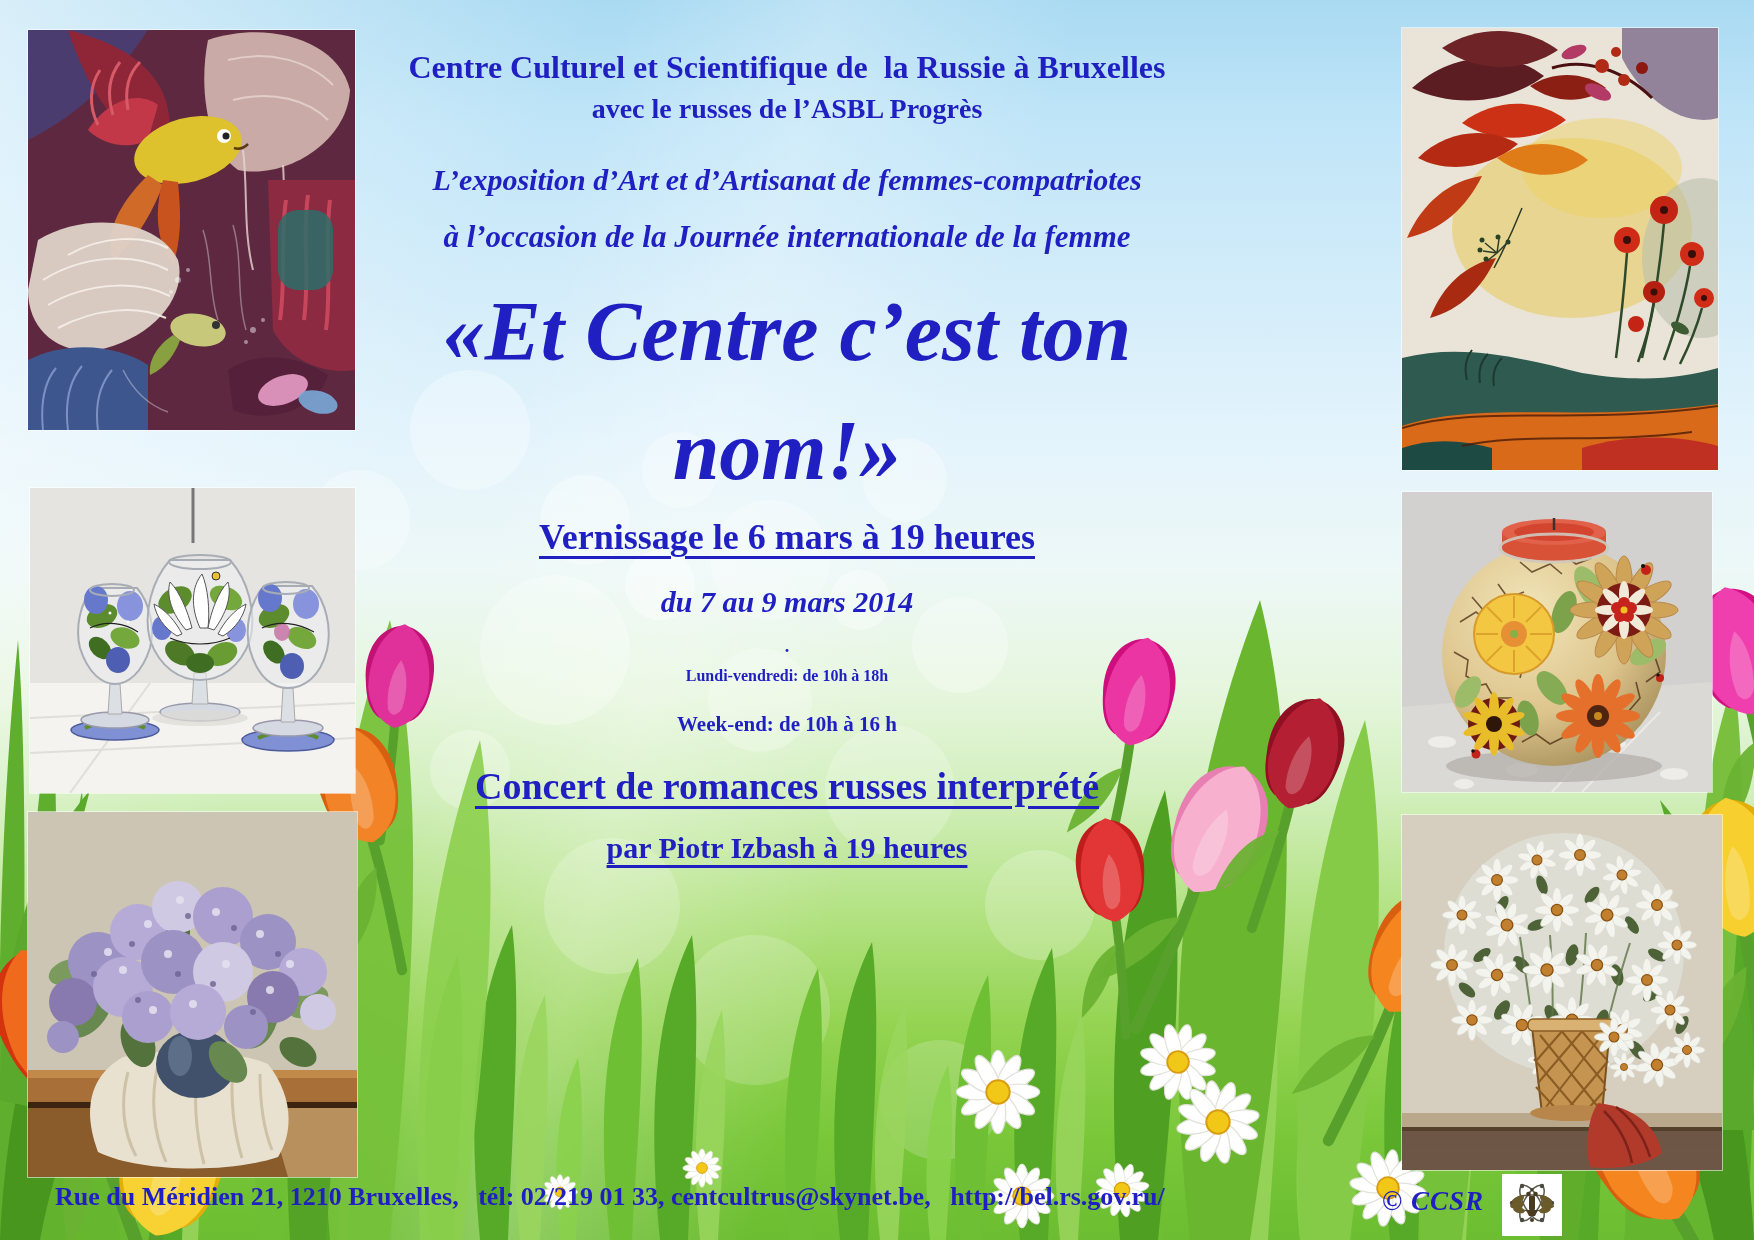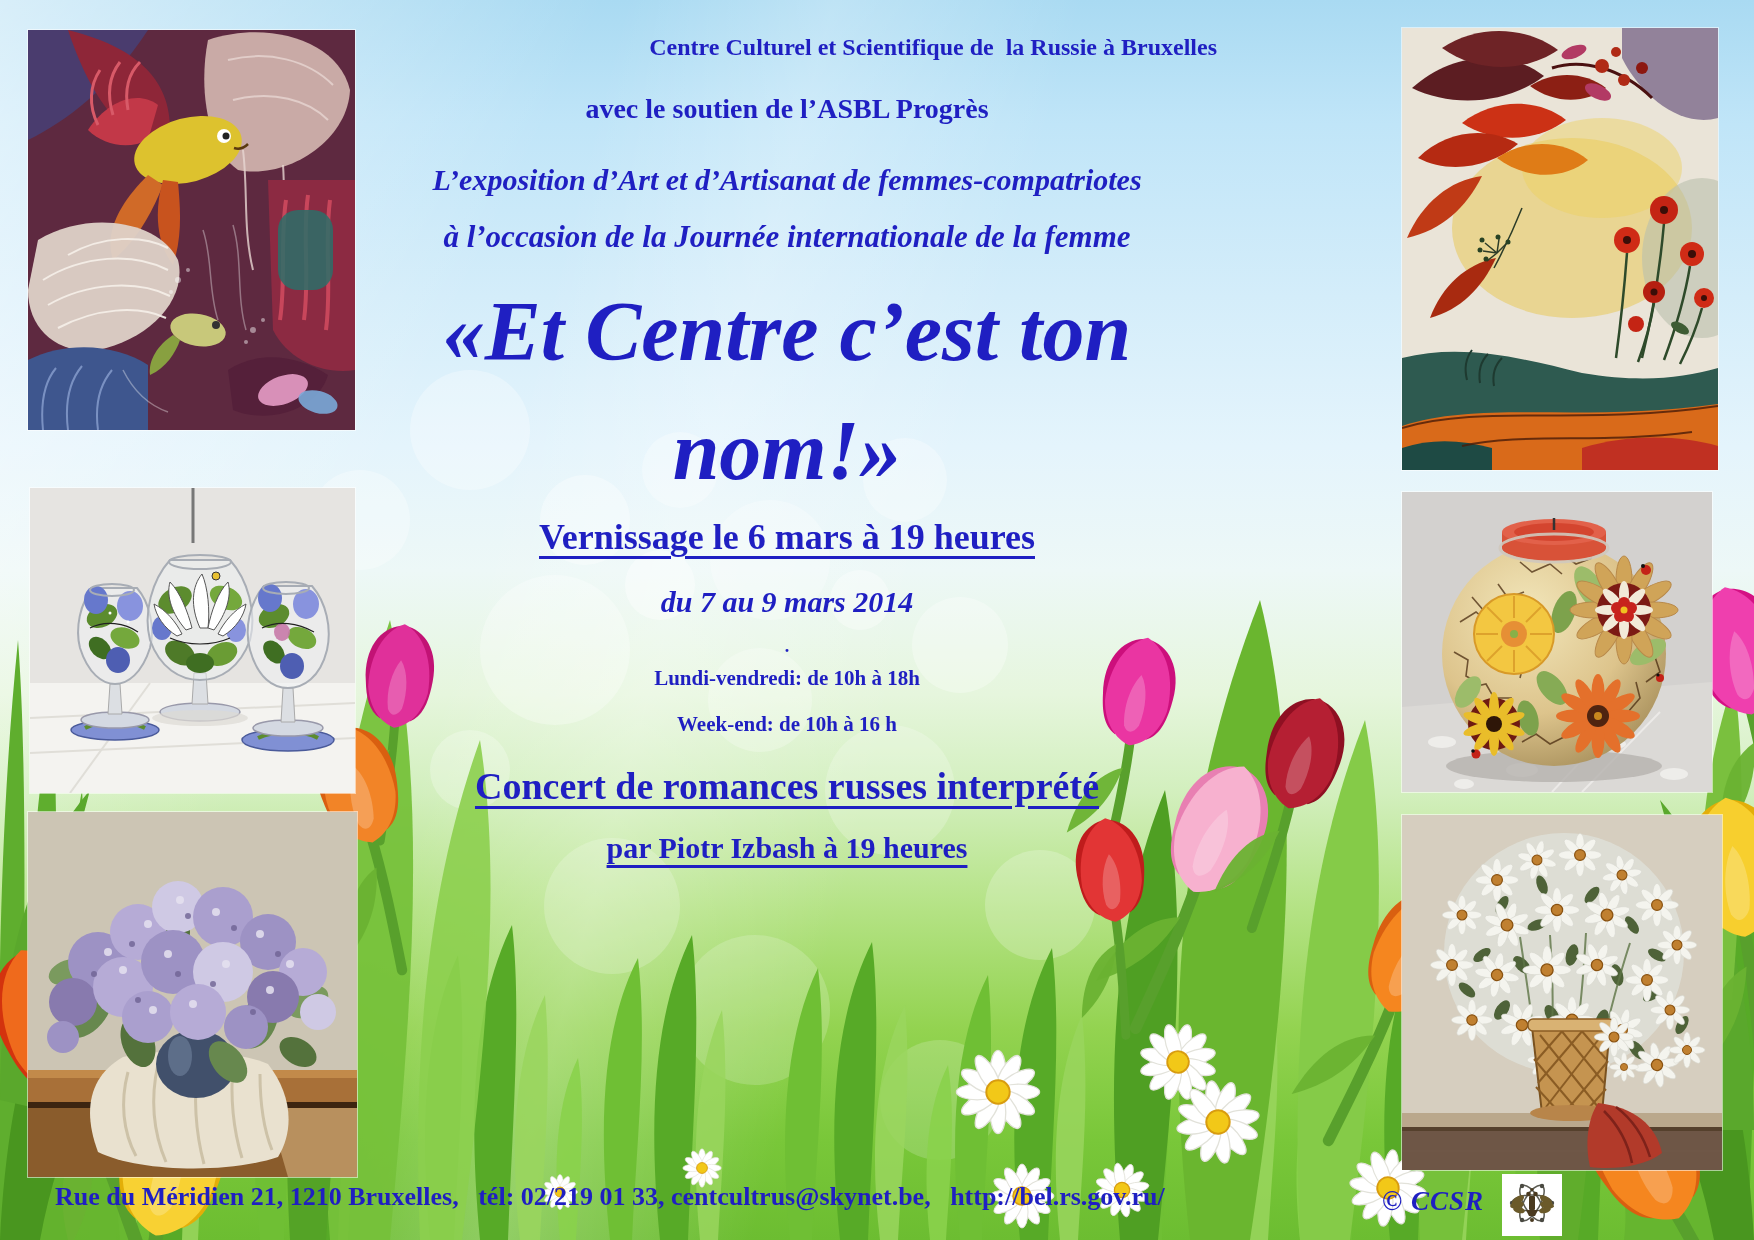--- a/index.html
+++ b/index.html
@@ -17,29 +17,29 @@
       linear-gradient(105deg, rgba(255,255,255,0) 30%, rgba(255,255,255,.25) 40%, rgba(255,255,255,0) 52%);
     pointer-events:none;
   }
   .scene{position:absolute; left:0; top:0;}
   .photo{position:absolute; box-shadow:0 0 0 1px rgba(255,255,255,.55);}
   .photo svg{display:block;}
   .txt{
     position:absolute; left:357px; width:860px; text-align:center;
     color:#1f1fc2; font-weight:bold; line-height:1.2; white-space:nowrap;
   }
-  .t-h1{top:33px; font-size:24px;text-align:right;}
+  .t-h1{top:48px; font-size:32px;}
   .t-h2{top:92px; font-size:28px;}
   .t-s1{top:162px; font-size:30px; font-style:italic;}
   .t-s2{top:218px; font-size:31px; font-style:italic;}
   .t-title{top:272px; font-size:84px; font-style:italic; line-height:1.42;}
   .t-vern{top:516px; font-size:36px; text-decoration:underline; text-decoration-thickness:3px; text-underline-offset:7px;}
   .t-date{top:584px; font-size:30px; font-style:italic;}
   .t-dot{top:636px; font-size:18px;}
-  .t-hrs1{top:666px; font-size:21px;text-align:center;}
+  .t-hrs1{top:666px; font-size:16px;text-align:center;}
   .t-hrs2{top:712px; font-size:21px;}
   .t-con1{top:764px; font-size:38px; text-decoration:underline; text-decoration-thickness:3px; text-underline-offset:7px;}
   .t-con2{top:830px; font-size:30px; text-decoration:underline; text-decoration-thickness:3px; text-underline-offset:7px;}
   .t-ent{top:912px; font-size:30px; font-style:italic;}
   .t-footer{position:absolute; left:55px; top:1182px; width:1150px; text-align:left;
     color:#1f1fc2; font-weight:bold; font-size:26px; white-space:nowrap;}
   .t-copy{position:absolute; left:1382px; top:1186px; color:#1f1fc2; font-weight:bold;
     font-style:italic; font-size:27px; letter-spacing:1px;}
   .logo-box{position:absolute; left:1502px; top:1174px; width:60px; height:62px; background:#fff;}
 </style>
@@ -744,21 +744,21 @@
         <path d="M196,288 C232,292 254,310 260,338 C242,352 210,355 188,352 C183,330 185,305 196,288 Z" fill="#b23a2a"></path>
         <g stroke="#7e221a" stroke-width="2.5" fill="none">
           <path d="M202,296 C216,310 226,328 230,348"></path>
             <path d="M214,292 C230,304 242,322 248,342"></path>
         </g>
       </g>
     </svg>
   </div>
 
   <div class="txt t-h1">Centre Culturel et Scientifique de &nbsp;la Russie à Bruxelles</div>
-  <div class="txt t-h2">avec le soutien de l’ASBL Progrès</div>
+  <div class="txt t-h2">avec le russes de l’ASBL Progrès</div>
   <div class="txt t-s1">L’exposition d’Art et d’Artisanat de femmes-compatriotes</div>
   <div class="txt t-s2">à l’occasion de la Journée internationale de la femme</div>
   <div class="txt t-title">
     <span>«Et Centre c’est ton</span><br>
     <span>nom!»</span>
   </div>
   <div class="txt t-vern">Vernissage le 6 mars à 19 heures</div>
   <div class="txt t-date">du 7 au 9 mars 2014</div>
   <div class="txt t-dot">.</div>
   <div class="txt t-hrs1">Lundi-vendredi: de 10h à 18h</div>

